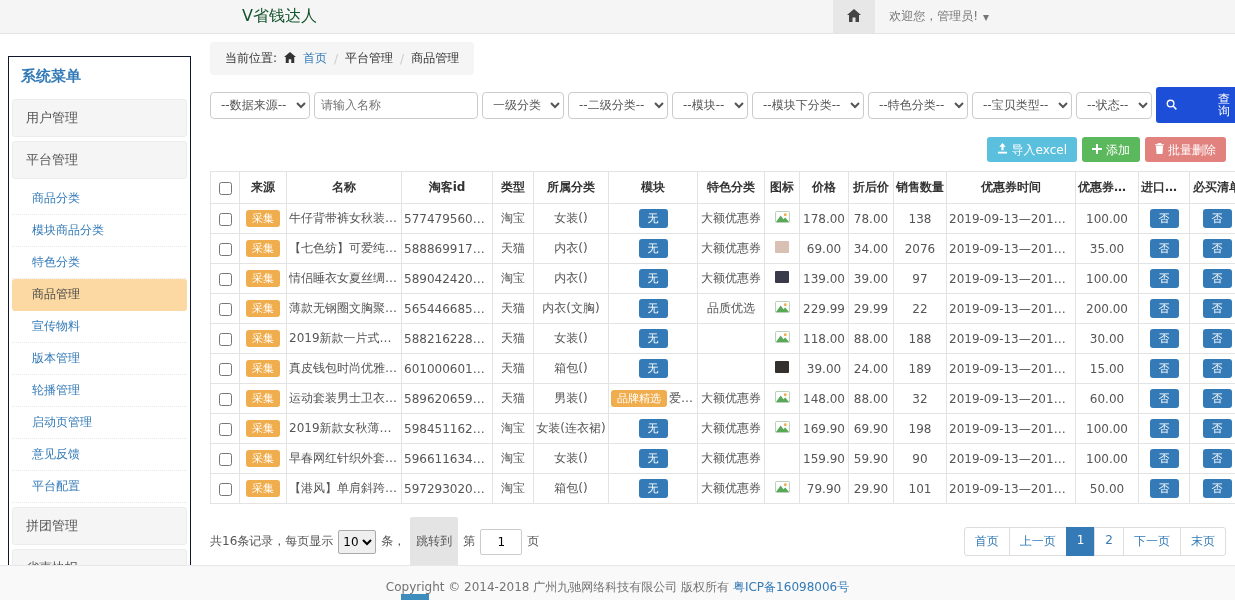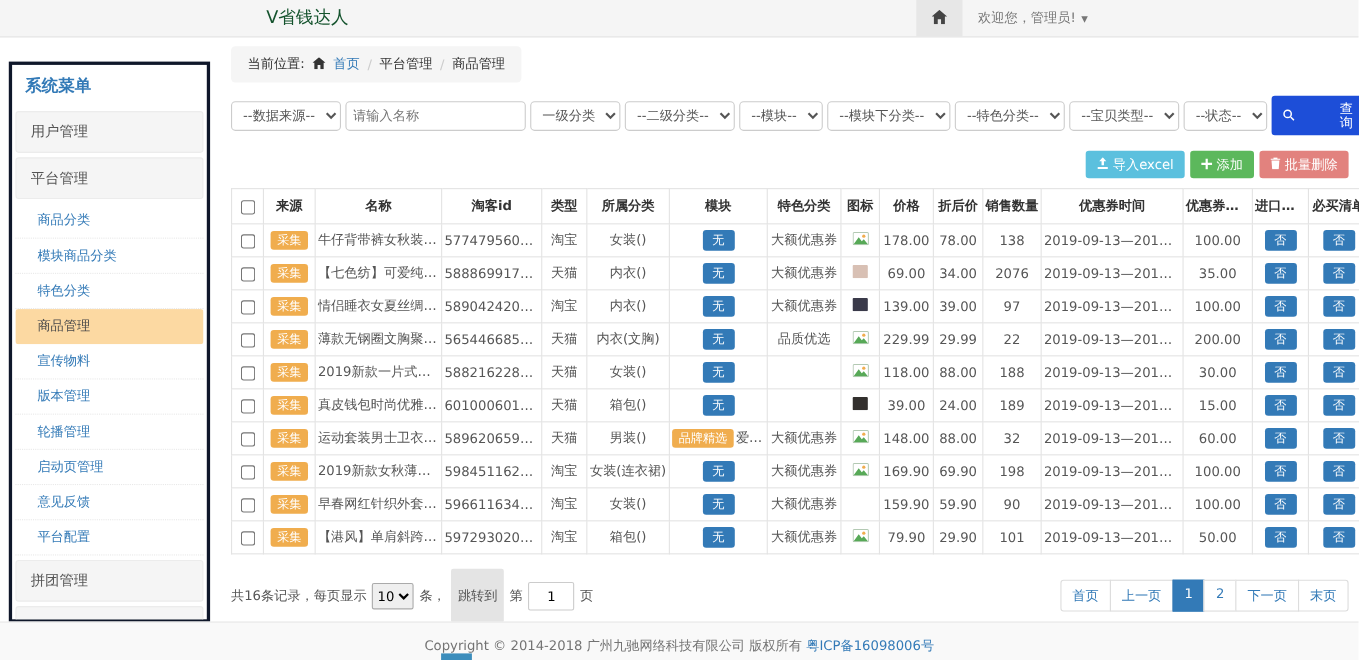--- a/index.html
+++ b/index.html
@@ -6,21 +6,21 @@
     font-family:"DejaVu Sans","Liberation Sans",sans-serif;background:#fff;color:#555;font-size:12px;}
   
   .topbar{position:absolute;left:0;top:0;right:0;height:33px;background:#f5f5f5;
     border-bottom:1px solid #e4e4e4;display:flex;align-items:center;}
   .topbar-title{margin-left:242px;font-size:16px;color:#14532d;}
   .topbar-right{margin-left:auto;margin-right:246px;display:flex;align-items:center;height:100%;}
   .home-box{width:42px;height:100%;background:#e7e7e7;display:flex;align-items:center;justify-content:center;cursor:pointer;}
   .welcome{margin-left:14px;color:#777;cursor:pointer;display:flex;align-items:center;gap:5px;}
   
   .sidebar{position:absolute;left:8px;top:56px;width:183px;height:510px;background:#fff;
-    border:3px solid #0f172a;overflow:hidden;box-sizing:border-box;}
+    border:1px solid #0f172a;overflow:hidden;box-sizing:border-box;}
   .side-title{padding:10px 12px 9px;color:#337ab7;font-weight:bold;font-size:15px;}
   .side-header{display:block;margin:4px 3px;padding:9px 13px;background:#f5f5f5;color:#555;
     font-size:13px;border:1px solid #ececec;border-radius:3px;cursor:pointer;text-decoration:none;}
   .side-link{display:block;margin:0 3px;padding:7px 20px;color:#337ab7;font-size:12px;
     border-bottom:1px dotted #e8e8e8;cursor:pointer;text-decoration:none;}
   .side-link.active{background:#fcd9a2;border-radius:3px;color:#4a4a4a;border-bottom-color:transparent;}
   
   .main{position:absolute;left:210px;top:42px;width:1016px;}
   .breadcrumb{display:inline-flex;align-items:center;gap:7px;background:#f5f5f5;border-radius:4px;
     padding:8px 15px;color:#333;}

